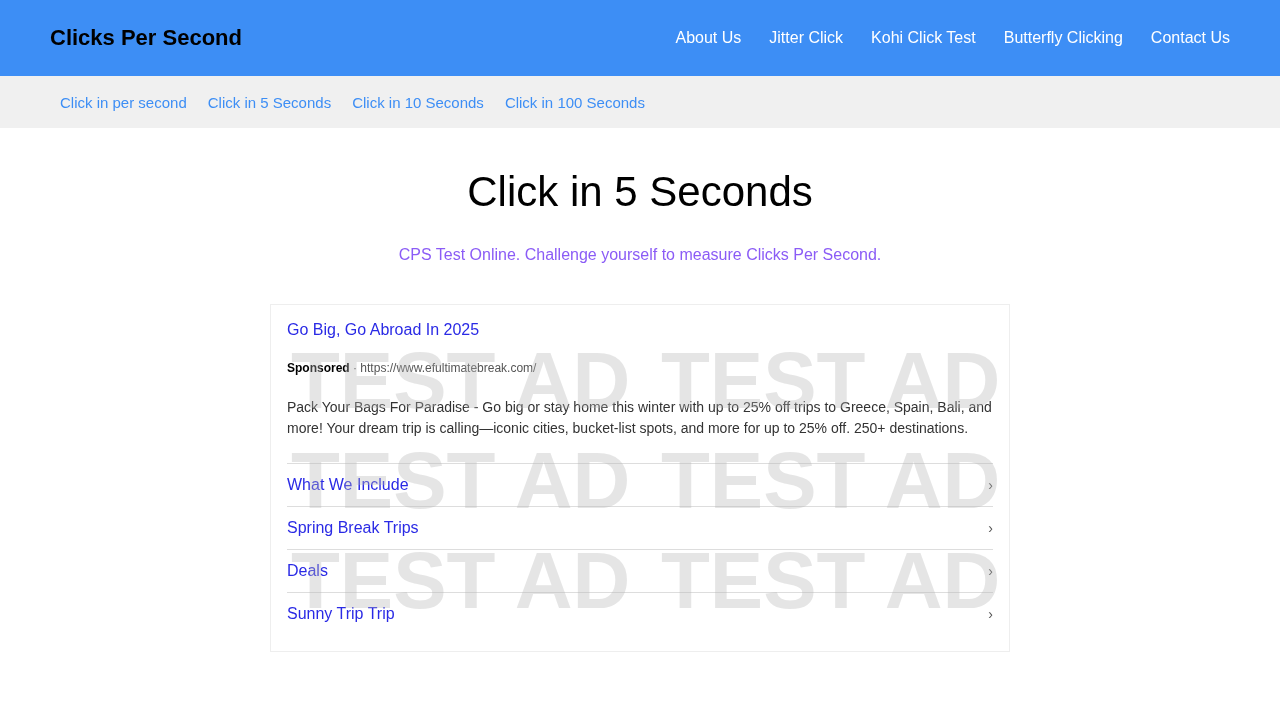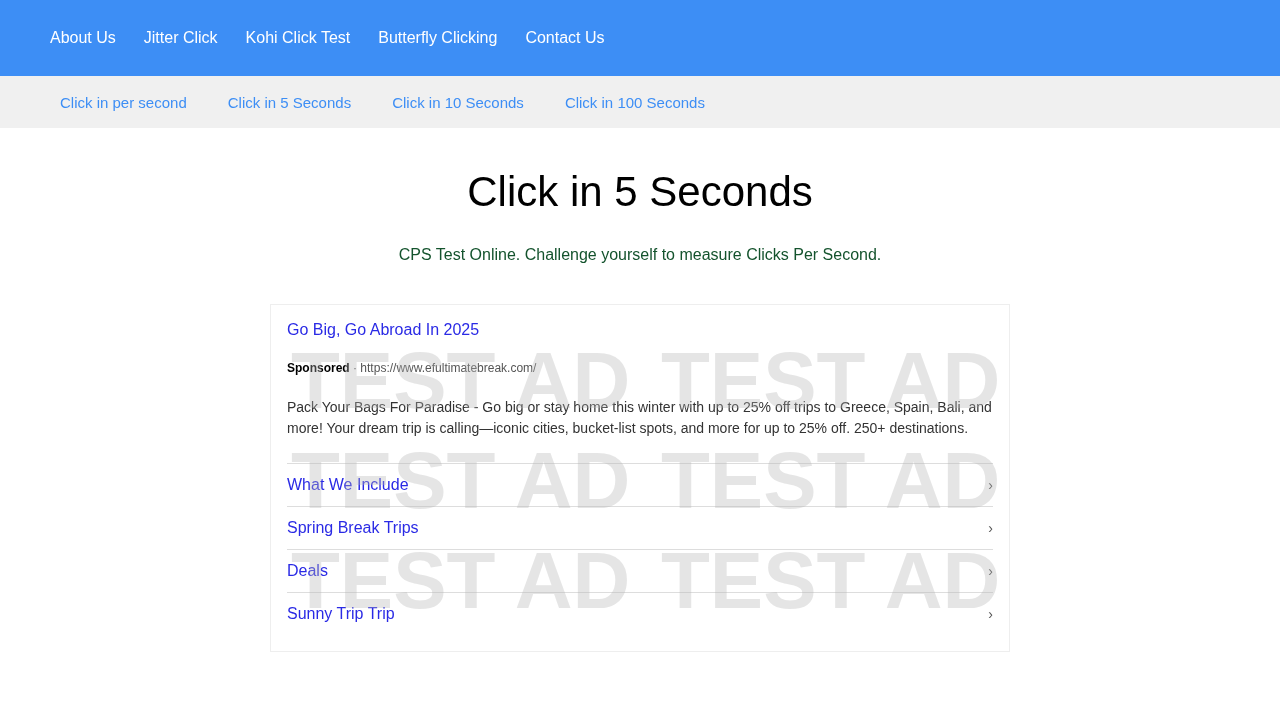--- a/index.html
+++ b/index.html
@@ -40,21 +40,21 @@
       cursor: pointer;
     }
 
     
     .subnav {
       background: #f0f0f0;
       display: flex;
       align-items: center;
       padding: 0 50px;
       height: 52px;
-      gap: 21px;
+      gap: 1px;
     }
     .subnav a {
       color: #3d8ef5;
       text-decoration: none;
       font-size: 15px;
       padding: 6px 10px;
       cursor: pointer;
     }
 
     
@@ -65,21 +65,21 @@
       align-items: center;
     }
     .page-title {
       font-size: 42px;
       font-weight: normal;
       text-align: center;
       margin-bottom: 30px;
     }
     .page-subtitle {
       font-size: 16px;
-      color: #14532d;
+      color: #8b5cf6;
       margin-bottom: 40px;
     }
 
     
     .ad-container {
       width: 740px;
       position: relative;
       background: #fff;
       border: 1px solid #eee;
       padding: 16px;
@@ -138,20 +138,21 @@
       font-weight: bold;
       color: rgba(180, 180, 180, 0.35);
       white-space: nowrap;
       user-select: none;
     }
   </style>
 </head>
 <body>
 
 <header class="header">
+  <div class="header-logo">Clicks Per Second</div>
   <nav class="header-nav">
     <a href="#">About Us</a>
     <a href="#">Jitter Click</a>
     <a href="#">Kohi Click Test</a>
     <a href="#">Butterfly Clicking</a>
     <a href="#">Contact Us</a>
   </nav>
 </header>
 
 <nav class="subnav">

